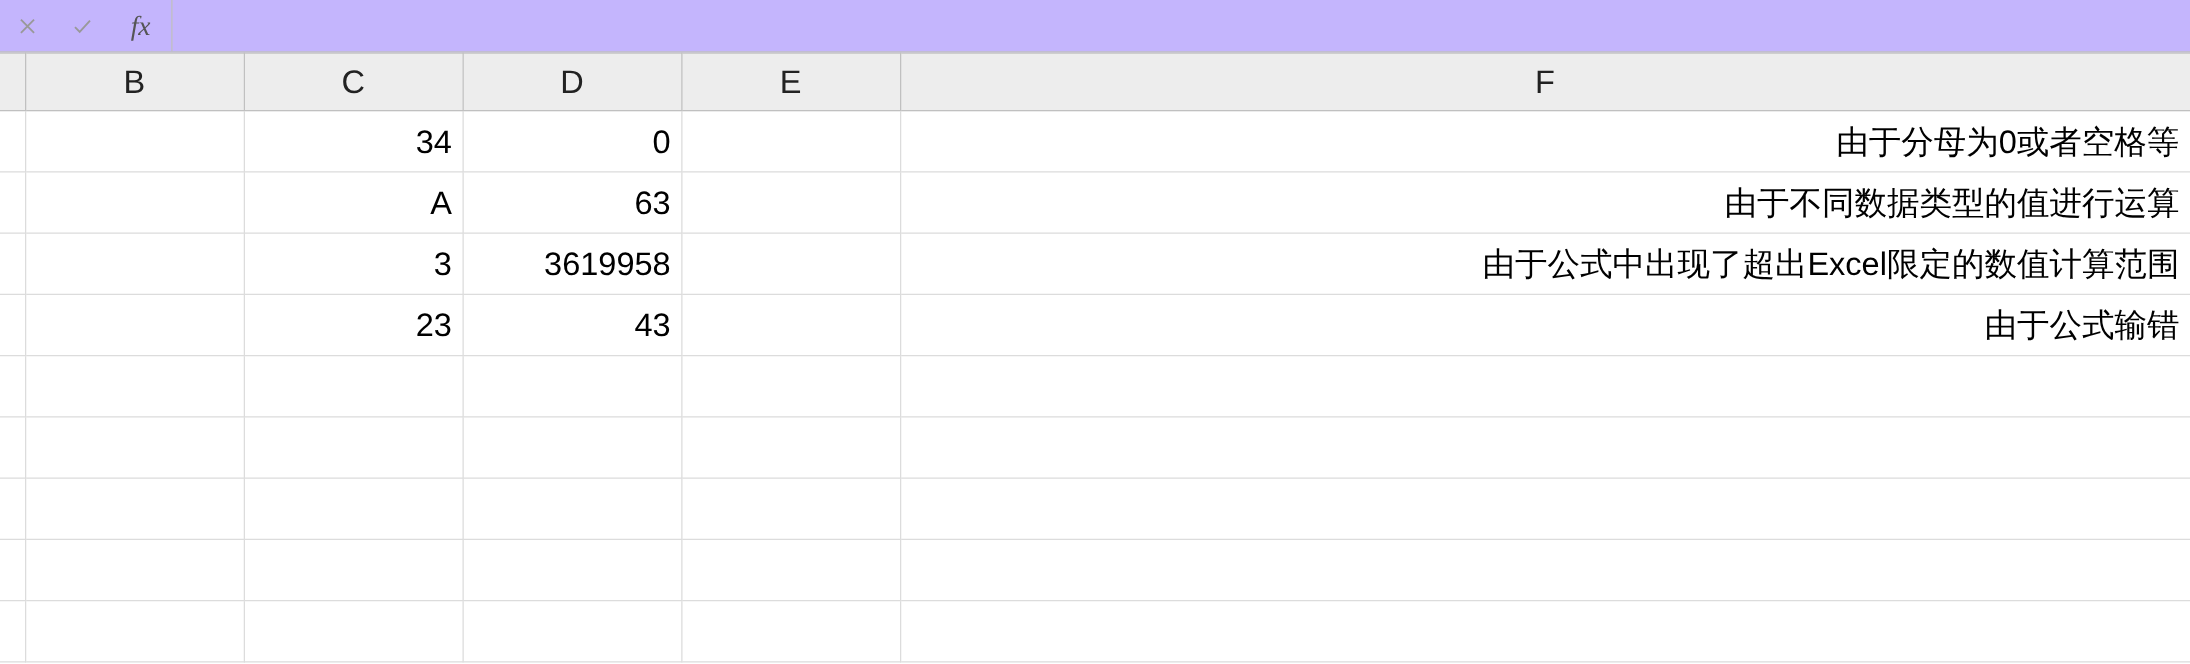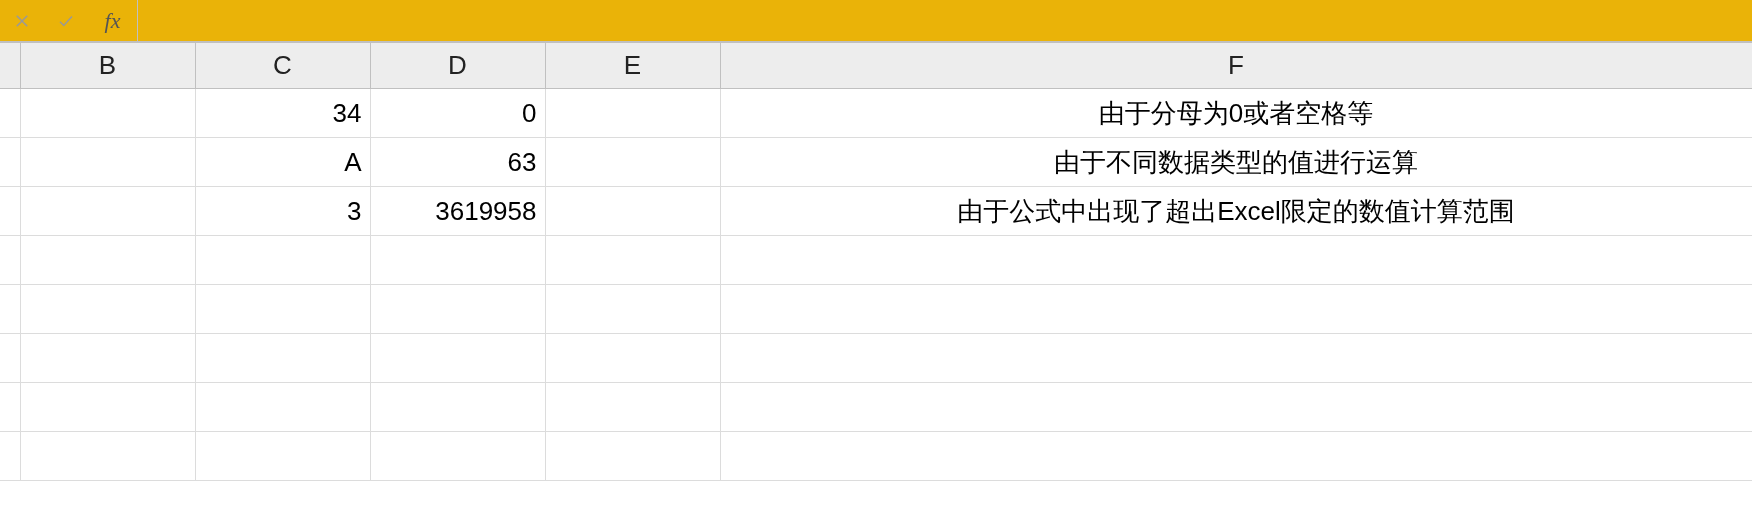--- a/index.html
+++ b/index.html
@@ -14,21 +14,21 @@
       color: #000000;
       width: 1752px;
       height: 531px;
       overflow: hidden;
     }
     .formula-bar {
       height: 42px;
       display: flex;
       align-items: center;
       border-bottom: 1px solid #c0c0c0;
-      background: #eab308;
+      background: #c4b5fd;
     }
     .fb-btn {
       width: 44px;
       height: 100%;
       display: flex;
       align-items: center;
       justify-content: center;
       color: #888888;
       font-size: 22px;
       cursor: pointer;
@@ -93,21 +93,21 @@
       overflow: hidden;
       white-space: nowrap;
       margin-top: 37px;
     }
     td.stubcell {
       border: 1px solid #dcdcdc;
       border-left: none;
       background: #ffffff;
     }
     .ta-right { text-align: right; }
-    .ta-left  { text-align: center; }
+    .ta-left  { text-align: right; }
     svg.icon { width: 18px; height: 18px; stroke: #999999; stroke-width: 2; fill: none; }
   </style>
 </head>
 <body>
 
 <div class="formula-bar">
   <div class="fb-btn" title="Cancel">
     <svg class="icon" viewBox="0 0 24 24">
         <path d="M5 5 L19 19 M19 5 L5 19"></path>
       </svg>
@@ -161,20 +161,28 @@
         <td class="cell ta-left"><span>由于不同数据类型的值进行运算</span></td>
       </tr>
       <tr>
         <td class="stubcell"></td>
         <td class="cell ta-right"></td>
         <td class="cell ta-right"><span>3</span></td>
         <td class="cell ta-right"><span>3619958</span></td>
         <td class="cell ta-right"></td>
         <td class="cell ta-left"><span>由于公式中出现了超出Excel限定的数值计算范围</span></td>
       </tr>
+      <tr>
+        <td class="stubcell"></td>
+        <td class="cell ta-right"></td>
+        <td class="cell ta-right"><span>23</span></td>
+        <td class="cell ta-right"><span>43</span></td>
+        <td class="cell ta-right"></td>
+        <td class="cell ta-left"><span>由于公式输错</span></td>
+      </tr>
 
       <tr>
         <td class="stubcell"></td>
         <td class="cell"></td>
         <td class="cell"></td>
         <td class="cell"></td>
         <td class="cell"></td>
         <td class="cell"></td>
       </tr>
       <tr>

